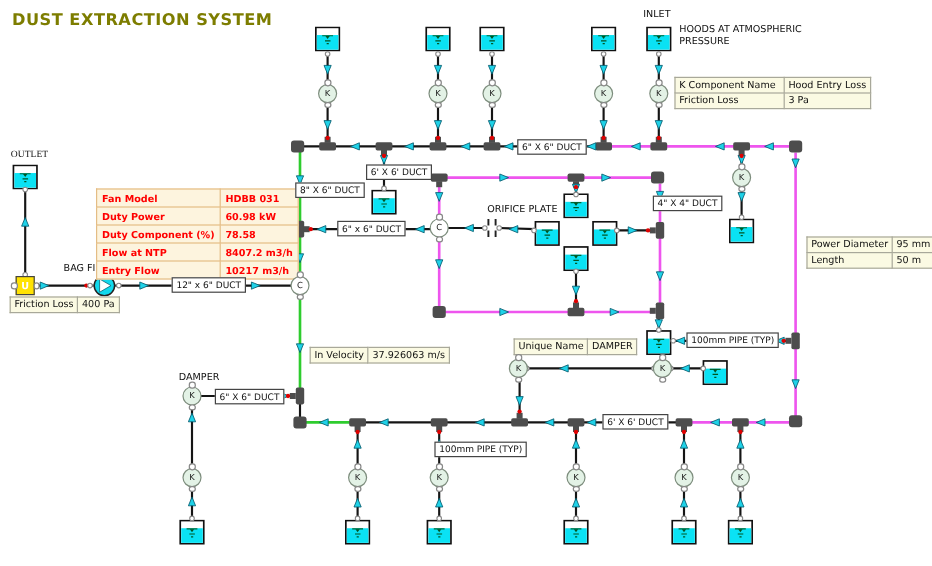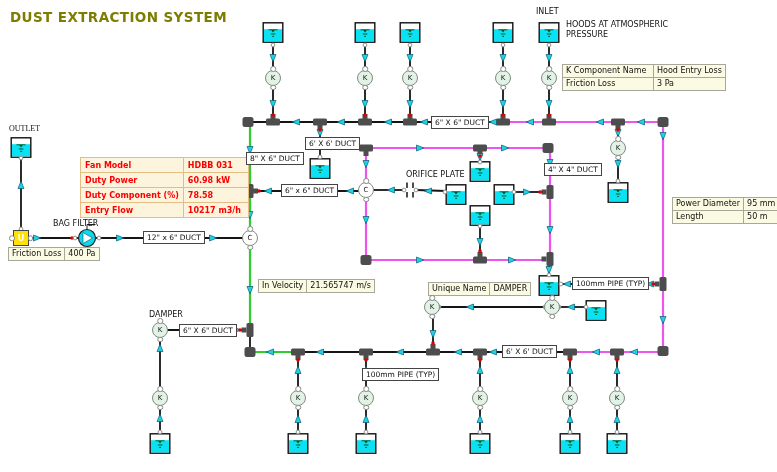--- a/index.html
+++ b/index.html
@@ -356,20 +356,24 @@
         </tr>
   <tr>
           <td>Duty Power</td>
           <td>60.98 kW</td>
         </tr>
   <tr>
           <td>Duty Component (%)</td>
           <td>78.58</td>
         </tr>
   <tr>
+          <td>Flow at NTP</td>
+          <td>8407.2 m3/h</td>
+        </tr>
+  <tr>
           <td>Entry Flow</td>
           <td>10217 m3/h</td>
         </tr>
 </tbody>
     </table>
 
 <table class="abs tbl" style="left:562px;top:64px;">
   <tbody>
         <tr>
           <td style="width:84px">K Component Name</td>
@@ -397,25 +401,25 @@
           <td style="width:60px">Power Diameter</td>
           <td style="width:30px">95 mm</td>
         </tr>
   <tr>
           <td>Length</td>
           <td>50 m</td>
         </tr>
 </tbody>
     </table>
 
-<table class="abs tbl" style="left:258px;top:279px;">
+<table class="abs tbl" style="left:258px;top:289px;">
   <tbody>
         <tr>
           <td>In Velocity</td>
-          <td>21.565747 m/s</td>
+          <td>37.926063 m/s</td>
         </tr>
 </tbody>
     </table>
 
 <table class="abs tbl" style="left:428px;top:282px;">
   <tbody>
         <tr>
           <td>Unique Name</td>
           <td>DAMPER</td>
         </tr>

